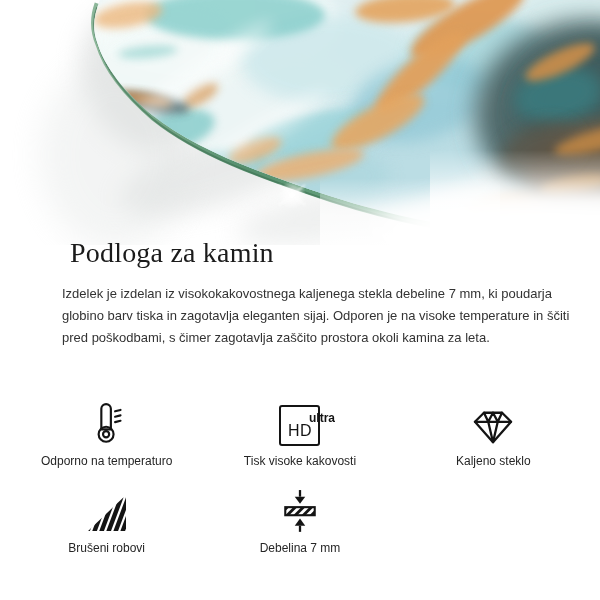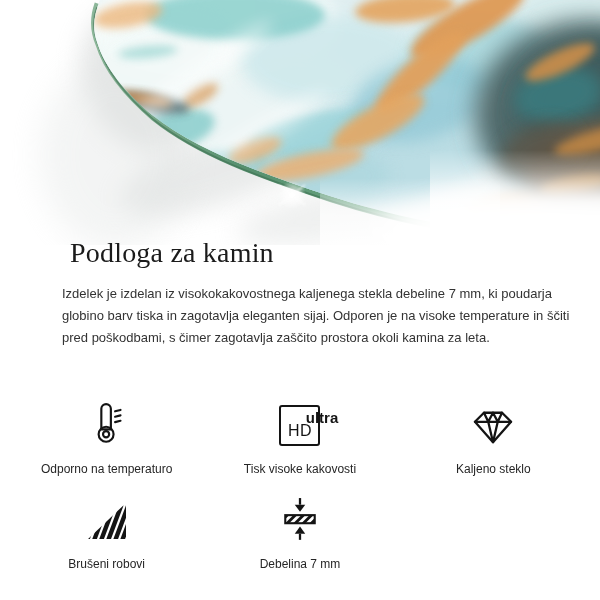--- a/index.html
+++ b/index.html
@@ -19,28 +19,28 @@
   .desc{
     margin:11px 30px 0 32px;
     font-size:13px;line-height:22px;color:#333333;letter-spacing:0;
   }
   .features{
     position:absolute;top:400px;left:10px;width:580px;
     display:grid;grid-template-columns:repeat(3,1fr);row-gap:19px;
   }
   .feature{display:flex;flex-direction:column;align-items:center;}
   .icon-wrap{height:46px;display:flex;align-items:flex-end;justify-content:center;}
-  .flabel{margin-top:16px;font-size:12px;color:#262626;white-space:nowrap;}
+  .flabel{margin-top:8px;font-size:12px;color:#262626;white-space:nowrap;}
   .ico{stroke:#141414;fill:none;stroke-width:2.4;stroke-linecap:round;stroke-linejoin:round;}
   .uhd-box{
     width:37px;height:37px;border:2.5px solid #141414;border-radius:3px;
     display:flex;flex-direction:column;align-items:center;justify-content:center;
     color:#141414;background:#fff;
   }
-  .uhd-top{font-size:15px;font-weight:700;line-height:10px;letter-spacing:0;margin-left:44px;}
+  .uhd-top{font-size:12px;font-weight:700;line-height:10px;letter-spacing:0;margin-left:44px;}
   .uhd-bottom{font-size:16px;font-weight:400;line-height:16px;letter-spacing:0.5px;}
 </style>
 </head>
 <body>
 
 <div class="page">
 
   <div class="hero">
     <svg width="600" height="245" viewBox="0 0 600 245">
       <defs>

